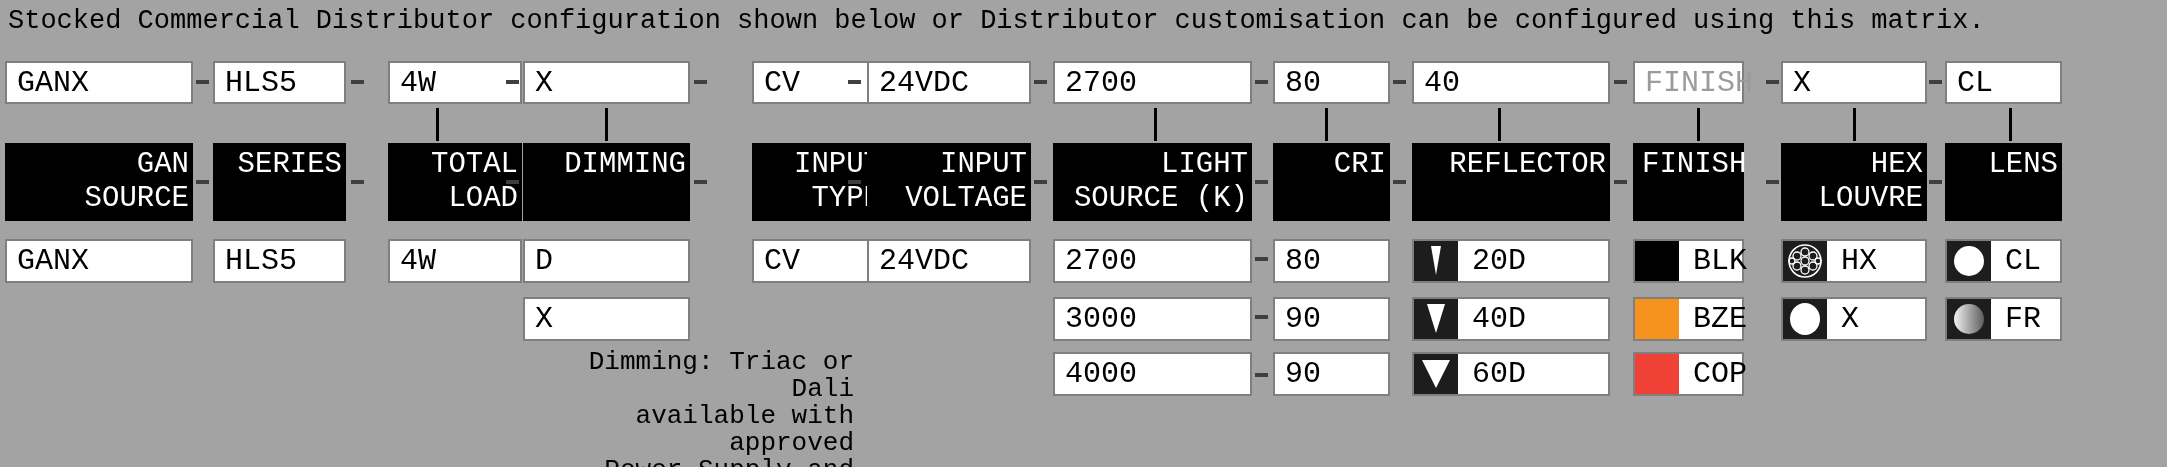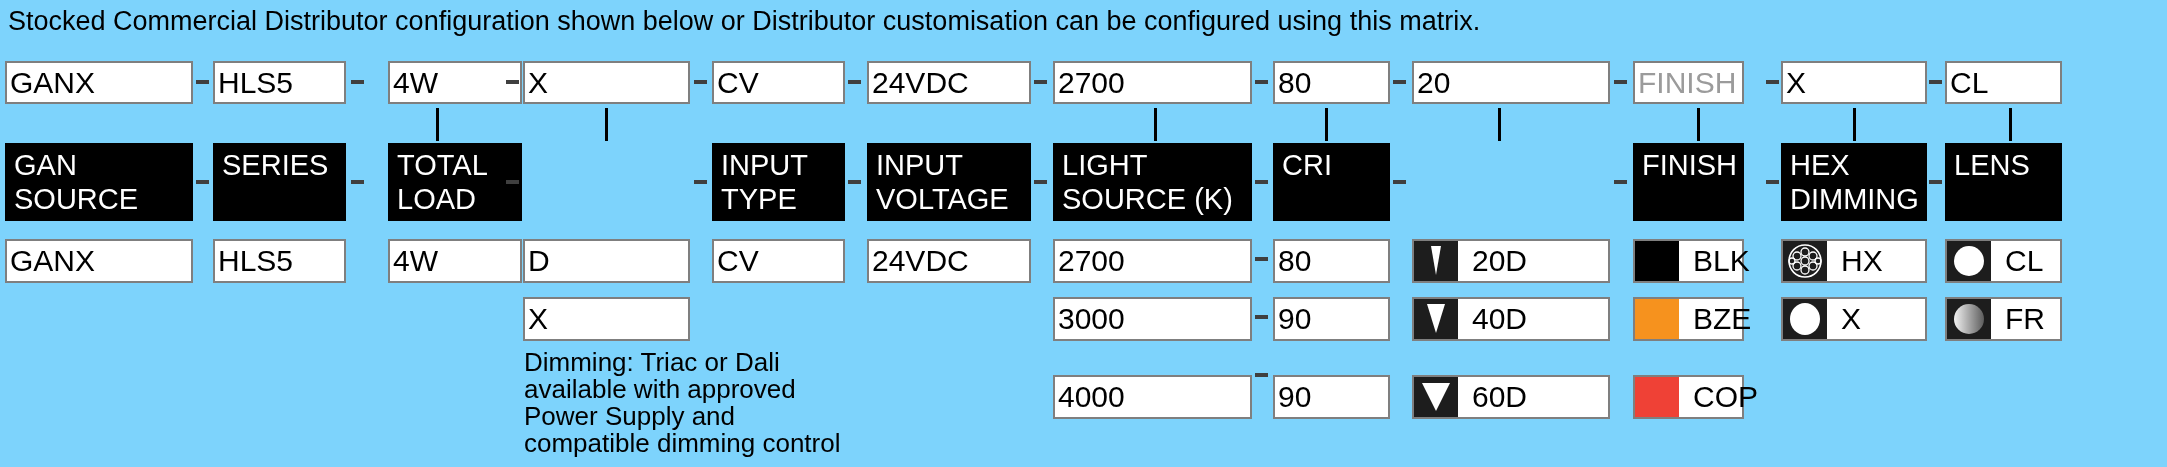--- a/index.html
+++ b/index.html
@@ -1,38 +1,38 @@
 <!DOCTYPE html>
 <html><head>
 <meta charset="utf-8">
 <style>
   html,body{margin:0;padding:0;background:#fff;}
-  #stage{position:relative;width:2167px;height:467px;background:#7dd3fc;
-         font-family:Liberation Sans, sans-serif;color:#000;overflow:hidden;}
+  #stage{position:relative;width:2167px;height:467px;background:#a3a3a3;
+         font-family:Liberation Mono, monospace;color:#000;overflow:hidden;text-align:right;}
   .title{position:absolute;left:8px;top:6px;font-size:27px;}
   .box{position:absolute;box-sizing:border-box;background:#fff;border:2px solid #7f7f7f;
-       display:flex;align-items:center;padding-left:3px;font-size:30px;white-space:nowrap;}
+       display:flex;align-items:center;padding-left:10px;font-size:30px;white-space:nowrap;}
   .box.iconbox{padding-left:0;}
   .hdr{position:absolute;box-sizing:border-box;background:#000;color:#fff;font-size:29px;
        line-height:34px;padding:5px 4px 0 9px;white-space:pre-line;}
   .dash{position:absolute;width:13px;height:4px;background:#3f3f3f;}
   .tick{position:absolute;width:3px;height:33px;background:#000;top:108px;}
   .ghost{color:#9b9b9b;}
   .note{position:absolute;left:524px;top:349px;width:330px;font-size:26px;line-height:27px;white-space:pre-line;}
   .isq{flex:0 0 44px;align-self:stretch;background:#1d1d1d;display:flex;align-items:center;justify-content:center;margin-right:14px;}
   .isq svg{display:block;}
   
   .c0{left:5px;width:188px}.c1{left:213px;width:133px}.c2{left:388px;width:134px}
-  .c3{left:523px;width:167px}.c4{left:712px;width:133px}.c5{left:867px;width:164px}
+  .c3{left:523px;width:167px}.c4{left:752px;width:133px}.c5{left:867px;width:164px}
   .c6{left:1053px;width:199px}.c7{left:1273px;width:117px}.c8{left:1412px;width:198px}
   .c9{left:1633px;width:111px}.c10{left:1781px;width:146px}.c11{left:1945px;width:117px}
   
   .rtop{top:61px;height:43px}
   .rhead{top:143px;height:78px}
-  .r1{top:239px;height:44px}.r2{top:297px;height:44px}.r3{top:375px;height:44px}
+  .r1{top:239px;height:44px}.r2{top:297px;height:44px}.r3{top:352px;height:44px}
   
   .dtop{top:80px}.dhead{top:180px}.do1{top:257px}.do2{top:315px}.do3{top:373px}
 </style>
 </head>
 <body>
 
 <div id="stage">
 
   <div class="title">Stocked Commercial Distributor configuration shown below or Distributor customisation can be configured using this matrix.</div>
 
@@ -54,21 +54,21 @@
   <div class="box rtop c5">
       <span>24VDC</span>
     </div>
   <div class="box rtop c6">
       <span>2700</span>
     </div>
   <div class="box rtop c7">
       <span>80</span>
     </div>
   <div class="box rtop c8">
-      <span>20</span>
+      <span>40</span>
     </div>
   <div class="box rtop c9">
       <span class="ghost">FINISH</span>
     </div>
   <div class="box rtop c10">
       <span>X</span>
     </div>
   <div class="box rtop c11">
       <span>CL</span>
     </div>
@@ -92,30 +92,32 @@
   <div class="tick" style="left:1498px"></div>
   <div class="tick" style="left:1697px"></div>
   <div class="tick" style="left:1853px"></div>
   <div class="tick" style="left:2009px"></div>
 
   <div class="hdr rhead c0">GAN
 SOURCE</div>
   <div class="hdr rhead c1">SERIES</div>
   <div class="hdr rhead c2">TOTAL
 LOAD</div>
+  <div class="hdr rhead c3">DIMMING</div>
   <div class="hdr rhead c4">INPUT
 TYPE</div>
   <div class="hdr rhead c5">INPUT
 VOLTAGE</div>
   <div class="hdr rhead c6">LIGHT
 SOURCE (K)</div>
   <div class="hdr rhead c7">CRI</div>
+  <div class="hdr rhead c8">REFLECTOR</div>
   <div class="hdr rhead c9">FINISH</div>
   <div class="hdr rhead c10">HEX
-DIMMING</div>
+LOUVRE</div>
   <div class="hdr rhead c11">LENS</div>
 
   <div class="dash dhead" style="left:196px"></div>
   <div class="dash dhead" style="left:351px"></div>
   <div class="dash dhead" style="left:506px"></div>
   <div class="dash dhead" style="left:694px"></div>
   <div class="dash dhead" style="left:848px"></div>
   <div class="dash dhead" style="left:1034px"></div>
   <div class="dash dhead" style="left:1255px"></div>
   <div class="dash dhead" style="left:1393px"></div>

